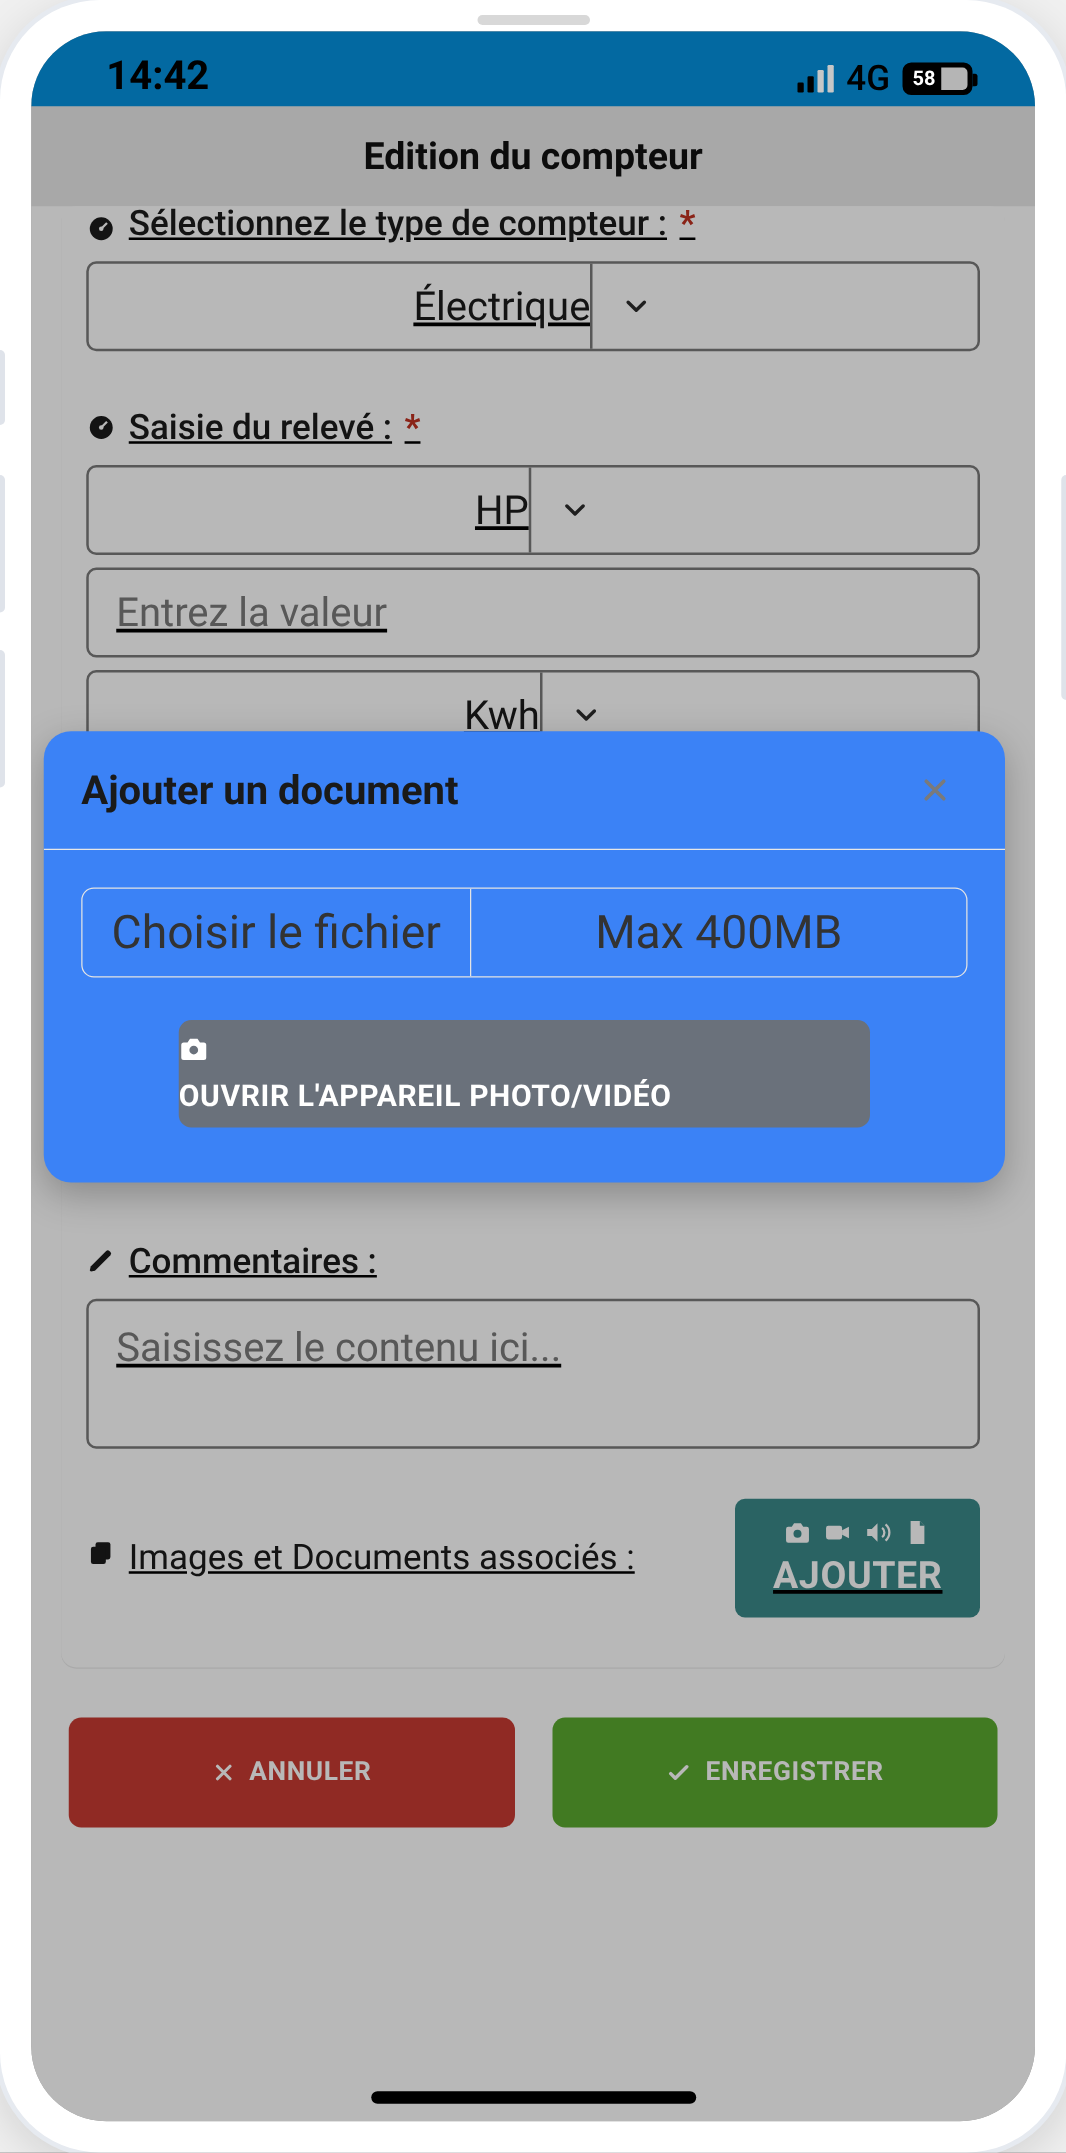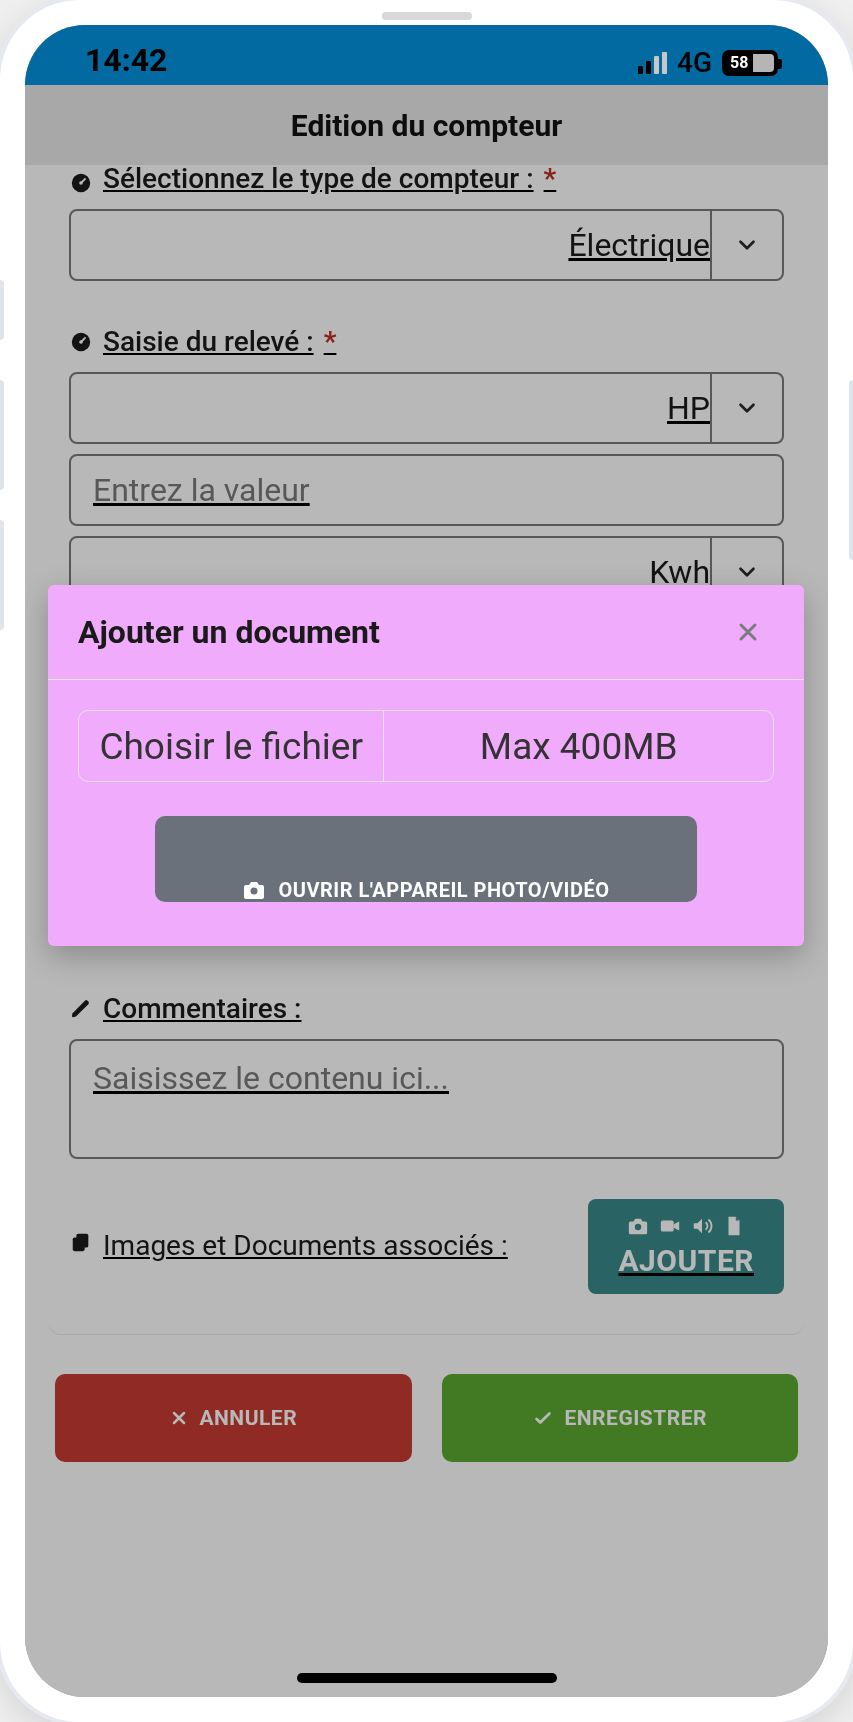--- a/index.html
+++ b/index.html
@@ -182,21 +182,21 @@
       display: flex;
       align-items: center;
       border: 2px solid #7a7a7a;
       border-radius: 8px;
       height: 72px;
       padding: 0 22px;
       font-size: 32px;
       color: #1a1a1a;
       background: #fff;
     }
-    .select-box { justify-content: flex-end; }
+    .select-box { justify-content: center; }
     .select-box .chevron-wrap {
       width: 72px;
       height: 100%;
       margin-right: -22px;
       border-left: 2px solid #7a7a7a;
       display: flex;
       align-items: center;
       justify-content: center;
     }
     .input-box { color: #7a7a7a; }
@@ -261,25 +261,25 @@
       font-weight: 700;
       color: #fff;
       letter-spacing: 0.5px;
     }
     .fbtn.cancel { background: #c83b32; }
     .fbtn.save { background: #5aaa2f; }
 
     
     .modal {
       position: absolute;
-      left: 23px;
+      left: 10px;
       right: 24px;
       top: 560px;
-      background: #f0abfc;
-      border-radius: 6px;
+      background: #3b82f6;
+      border-radius: 22px;
       box-shadow: 0 10px 30px rgba(0,0,0,0.25);
       overflow: hidden;
       z-index: 5;
     }
     .modal-header {
       display: flex;
       justify-content: space-between;
       align-items: center;
       padding: 28px 30px 28px 30px;
       border-bottom: 1px solid #e7e7e7;
@@ -318,26 +318,27 @@
     .file-max    { flex: 1; padding: 0 16px; }
 
     .camera-btn {
       margin: 34px auto 0 auto;
       width: 78%;
       background: #6a717b;
       color: #fff;
       border-radius: 10px;
       height: 86px;
       display: flex;
-      align-items: flex-end;
+      align-items: flex-start;
       justify-content: center;
       gap: 12px;
-      font-size: 20px;
+      font-size: 24px;
       font-weight: 700;
       letter-spacing: 0.5px;
+      flex-direction: column;
     }
 
     .home-indicator {
       position: absolute;
       bottom: 14px;
       left: 50%;
       transform: translateX(-50%);
       width: 260px;
       height: 10px;
       background: #000;

